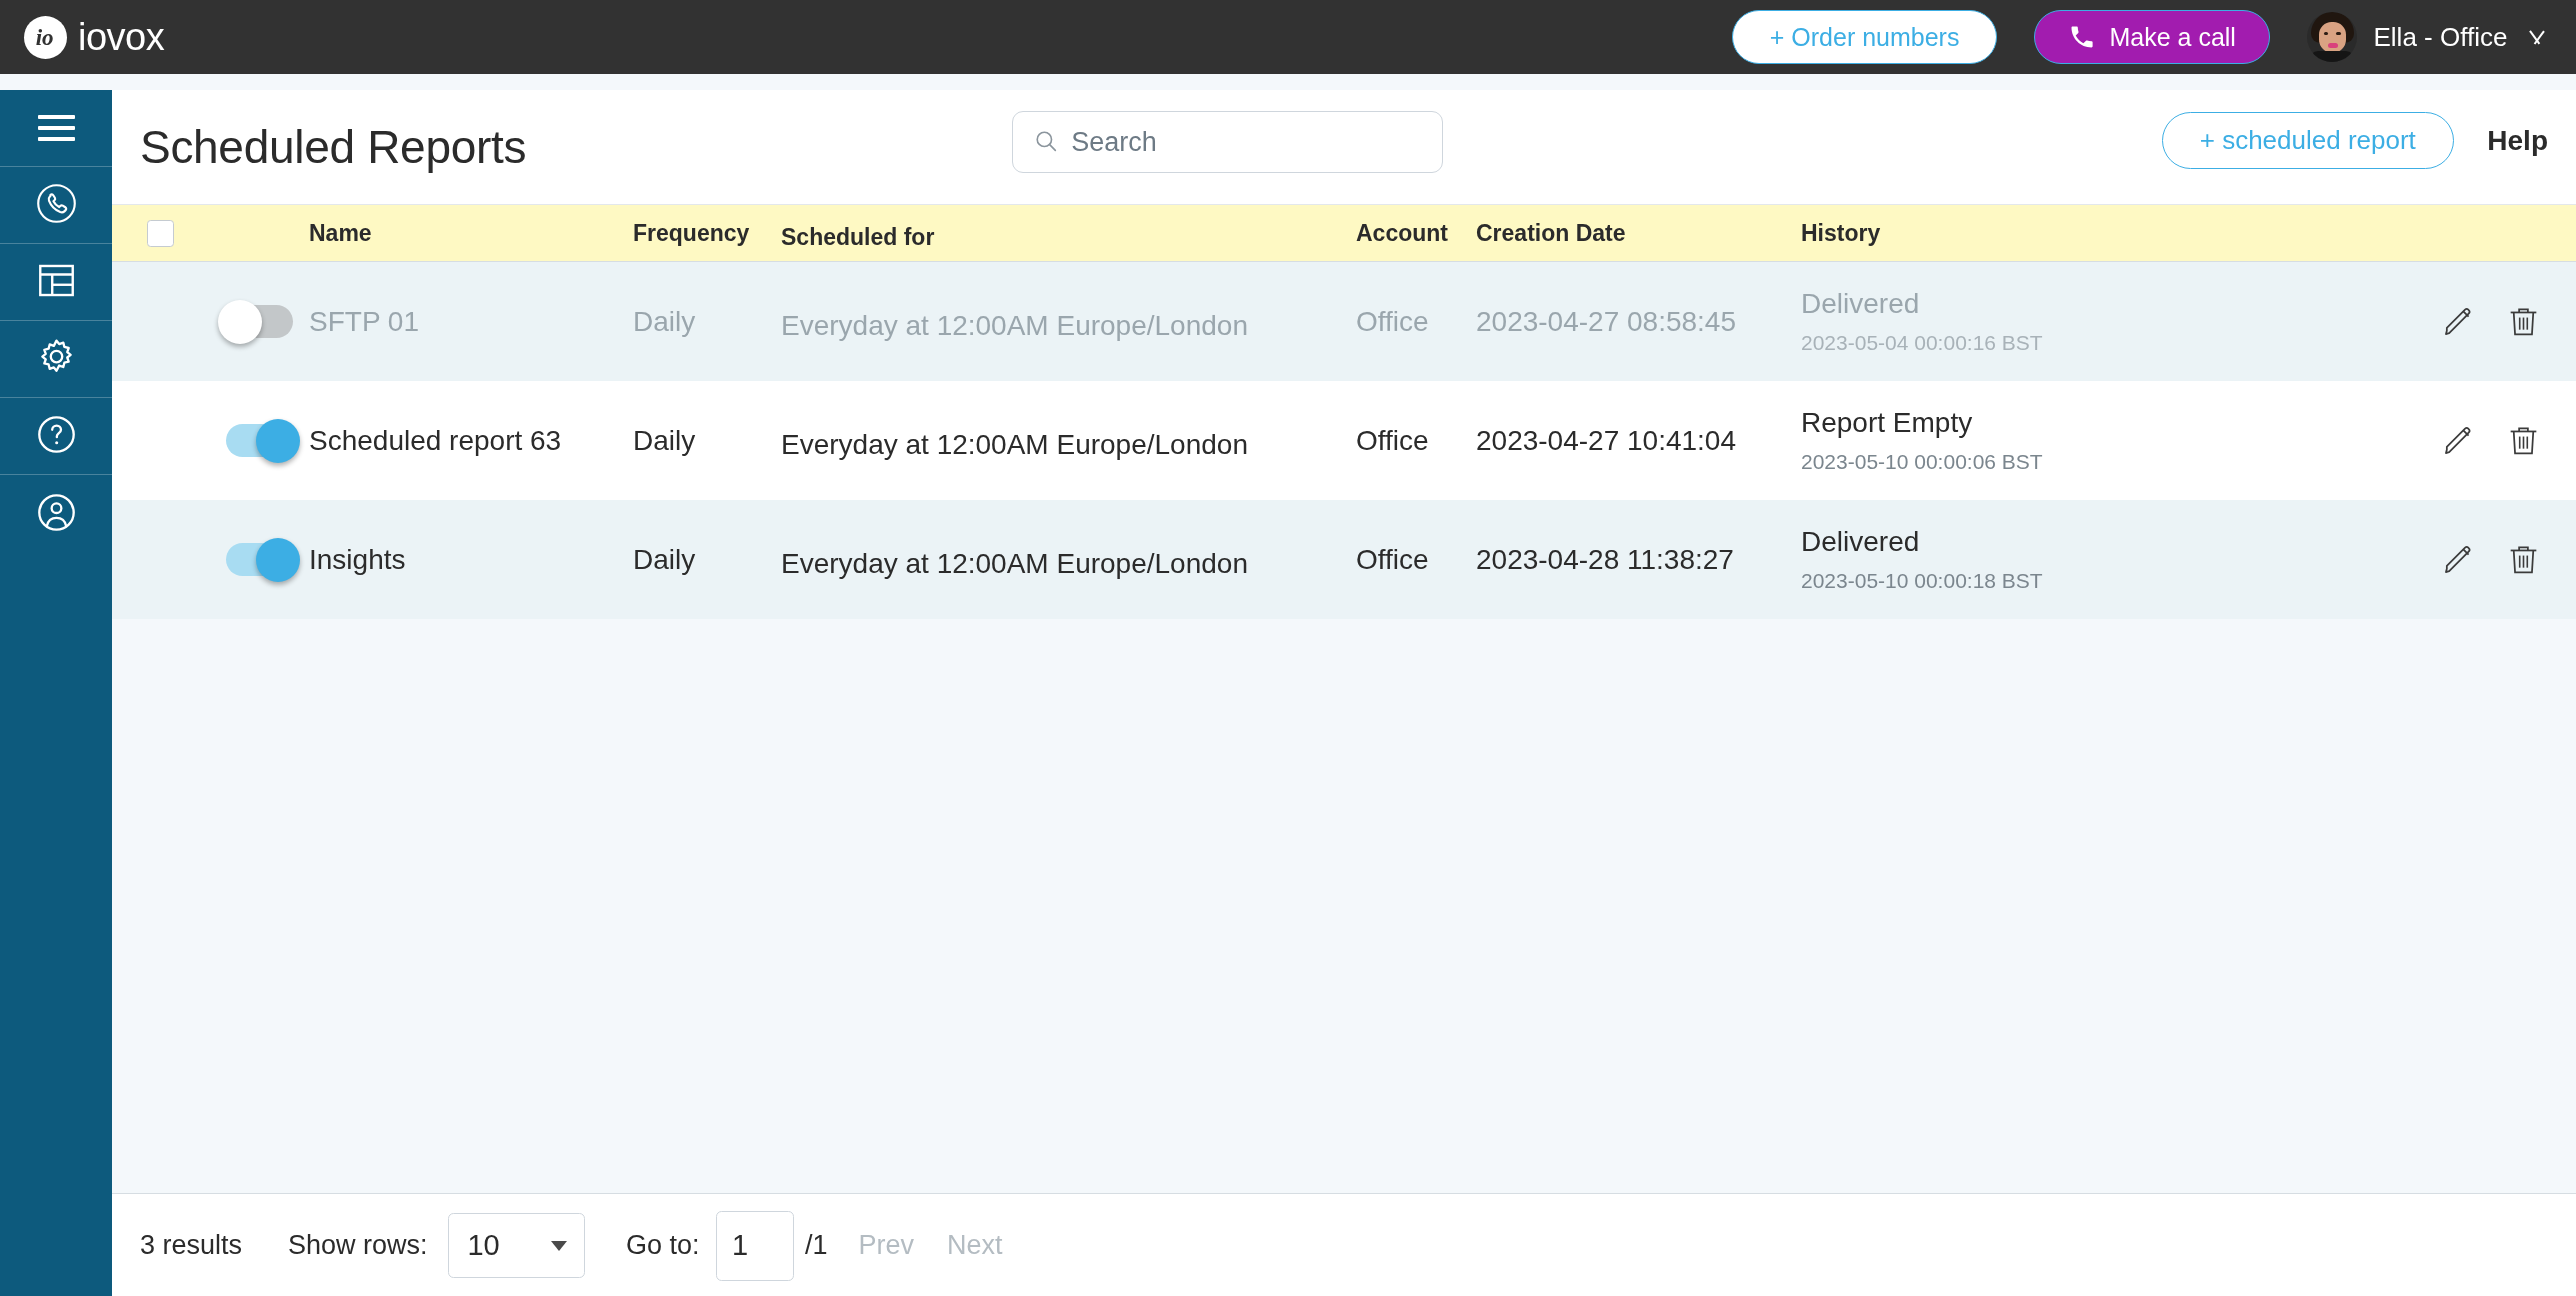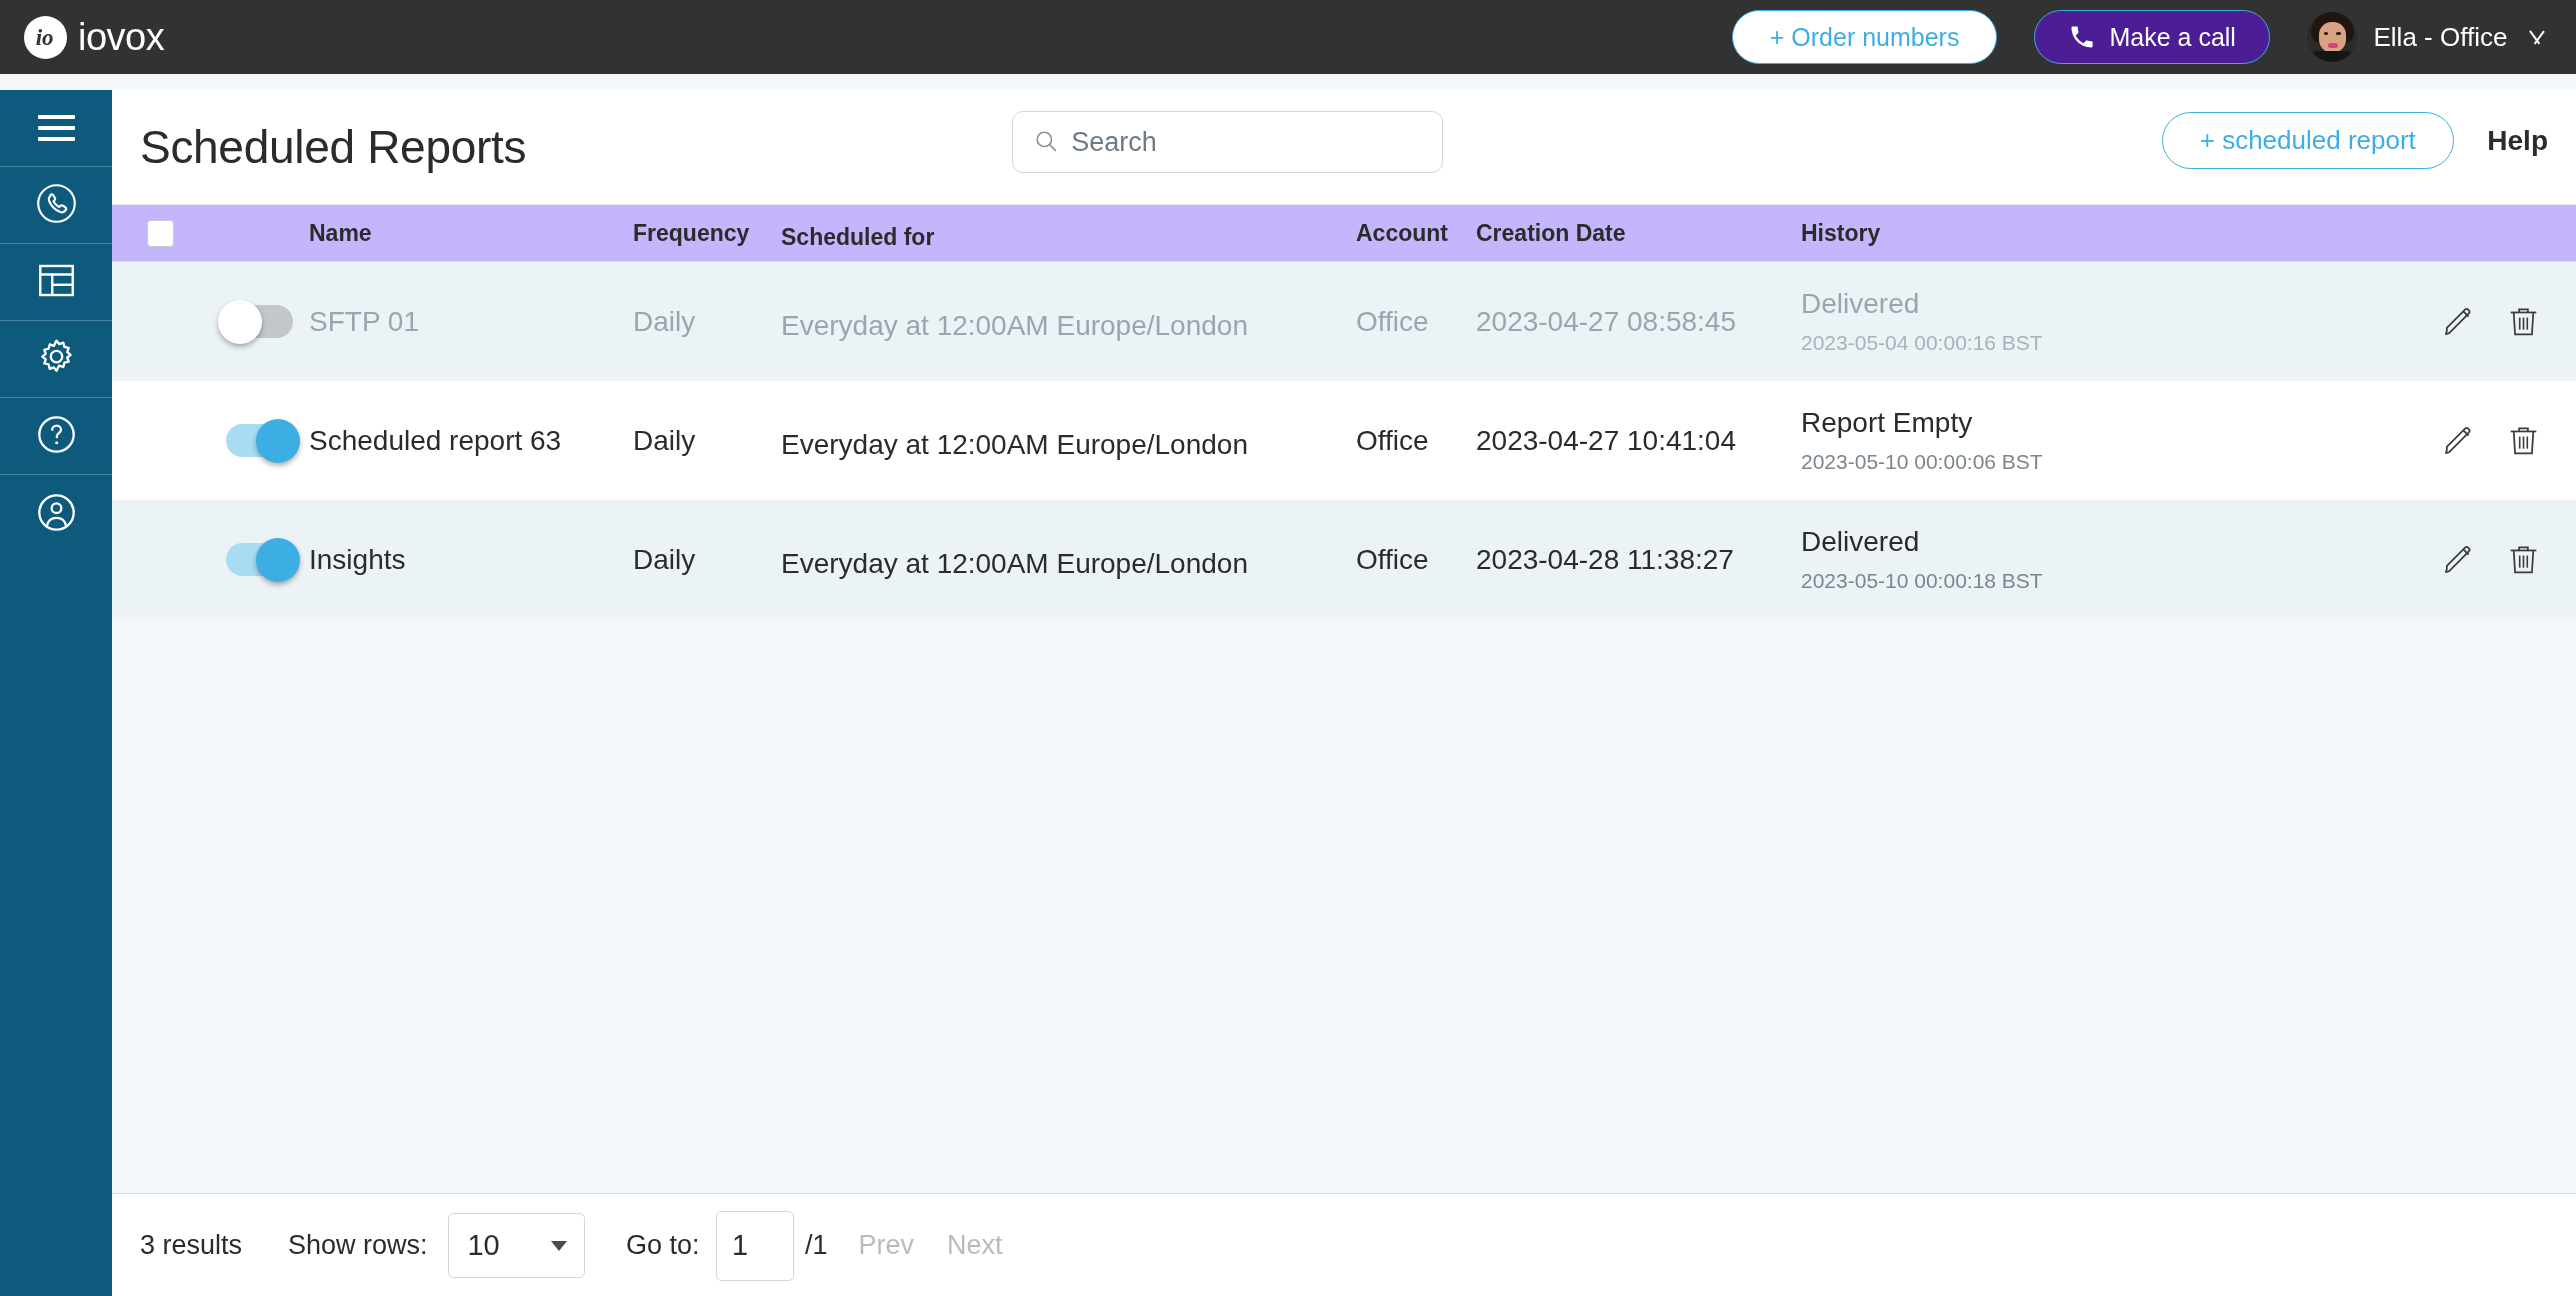--- a/index.html
+++ b/index.html
@@ -40,21 +40,21 @@
   }
   .btn-order {
     height: 54px; padding: 0 37px; border-radius: 27px;
     background: #ffffff; border: 1.8px solid #3caee4;
     color: #3caee4; font-size: 25px; font-weight: 400;
     display: flex; align-items: center; justify-content: center;
     cursor: pointer; white-space: nowrap;
   }
   .btn-call {
     height: 54px; padding: 0 33px; border-radius: 27px;
-    background: #4c1d95; border: 1.8px solid #3caee4;
+    background: #a21caf; border: 1.8px solid #3caee4;
     color: #ffffff; font-size: 25px; font-weight: 400;
     display: flex; align-items: center; justify-content: center;
     gap: 13px; cursor: pointer; white-space: nowrap;
     margin-left: 37px;
   }
   .phone-glyph { display: flex; align-items: center; }
   .user-area {
     display: flex; align-items: center; gap: 16.6px; margin-left: 37px;
     cursor: pointer;
   }
@@ -168,21 +168,21 @@
     cursor: pointer; white-space: nowrap; margin-left: 5.5px;
   }
 
   
   .table-wrap {
     background: #ffffff;
     width: 2464px;
   }
   .thead {
     height: 57px; display: flex; align-items: center;
-    border-bottom: 0.9px solid #d6dde2; background: #c4b5fd;
+    border-bottom: 0.9px solid #d6dde2; background: #fef9c3;
   }
   .tr {
     display: flex; align-items: stretch; position: relative;
     min-height: 119px;
   }
   .tr.shade { background: #ebf3f6; }
   .tr.plain { background: #ffffff; }
   .c-check  { width: 97px; flex: 0 0 97px; display: flex; align-items: center; justify-content: center; }
   .c-toggle { width: 100px; flex: 0 0 100px; display: flex; align-items: center; justify-content: center; }
   .c-name   { width: 324px; flex: 0 0 324px; display: flex; align-items: center; }

